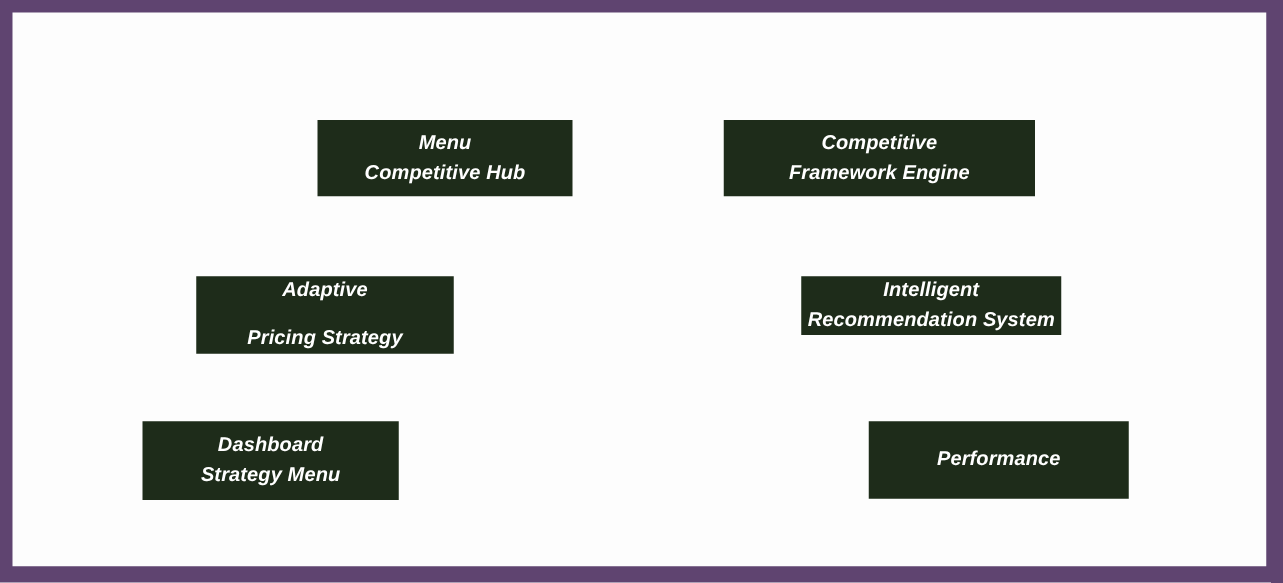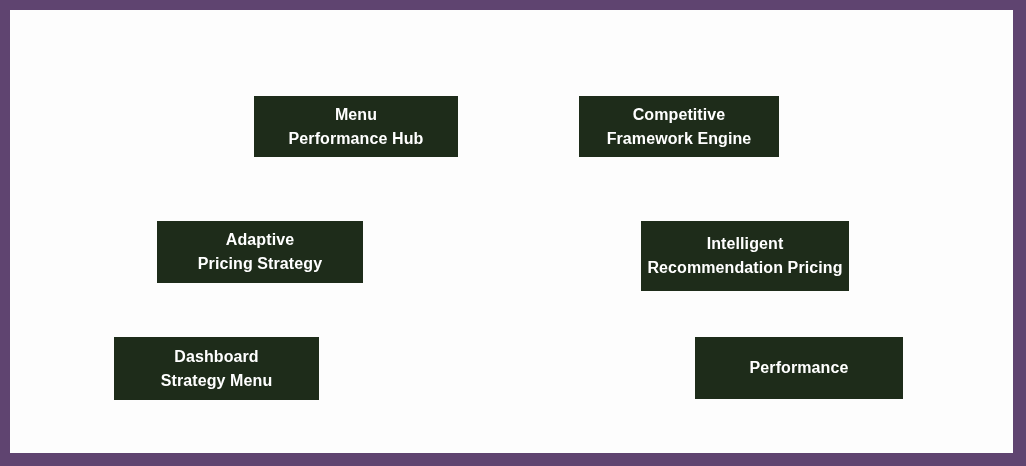--- a/index.html
+++ b/index.html
@@ -1,21 +1,21 @@
 <!DOCTYPE html>
 <html style="--node-background: #1e2c1a; --node-text: #ffffff; --frame-border: #5f4470; --canvas-background: #fdfdfd;"><head>
 <meta charset="utf-8">
 <style>
   :root {
     --node-background: #1e2c1a;
     --node-text: #ffffff;
     --frame-border: #5f4470;
     --canvas-background: #fdfdfd;
   }
-  * { margin: 0; padding: 0; box-sizing: border-box; }
+  * { margin: 0; padding: 0; box-sizing: border-box; font-style: italic; }
   body {
     font-family: "Liberation Sans", "DejaVu Sans", sans-serif;
     background: #ffffff;
   }
   .frame {
     position: relative;
     width: 1026px;
     height: 466px;
     background: var(--frame-border);
     overflow: hidden;
@@ -36,50 +36,50 @@
     flex-direction: column;
     align-items: center;
     justify-content: center;
     text-align: center;
     font-size: 16px;
     font-weight: 600;
     line-height: 24px;
     letter-spacing: 0.1px;
   }
   .node-1 { left: 244px; top:  86px; width: 204px; height: 61px; }
-  .node-2 { left: 569px; top:  86px; width: 200px; height: 61px; }
-  .node-3 { left: 147px; top: 211px; width: 206px; height: 62px; }
-  .node-4 { left: 631px; top: 211px; width: 208px; height: 70px; }
+  .node-2 { left: 569px; top:  86px; width: 249px; height: 61px; }
+  .node-3 { left: 147px; top: 211px; width: 206px; height: 62px; justify-content: space-between; }
+  .node-4 { left: 631px; top: 211px; width: 208px; height: 47px; }
   .node-5 { left: 104px; top: 327px; width: 205px; height: 63px; }
   .node-6 { left: 685px; top: 327px; width: 208px; height: 62px; gap: 36px; }
 </style>
 </head>
 <body>
 
 <div class="frame">
   <div class="canvas">
 
     <div class="node node-1">
       <span class="line">Menu</span>
-      <span class="line">Performance Hub</span>
+      <span class="line">Competitive Hub</span>
     </div>
 
     <div class="node node-2">
       <span class="line">Competitive</span>
       <span class="line">Framework Engine</span>
     </div>
 
     <div class="node node-3">
       <span class="line">Adaptive</span>
       <span class="line">Pricing Strategy</span>
     </div>
 
     <div class="node node-4">
       <span class="line">Intelligent</span>
-      <span class="line">Recommendation Pricing</span>
+      <span class="line">Recommendation System</span>
     </div>
 
     <div class="node node-5">
       <span class="line">Dashboard</span>
       <span class="line">Strategy Menu</span>
     </div>
 
     <div class="node node-6">
       <span class="line">Performance</span>
     </div>

